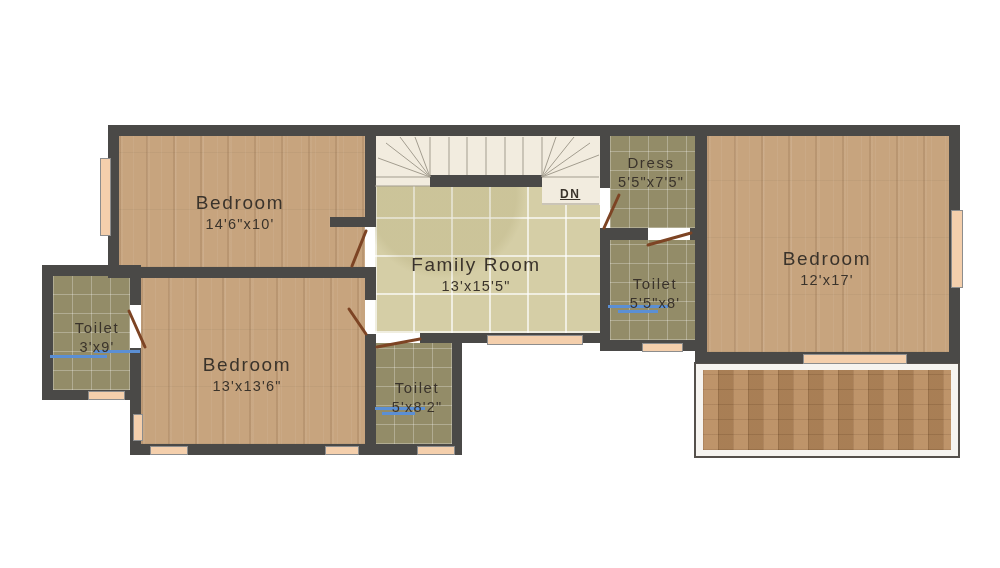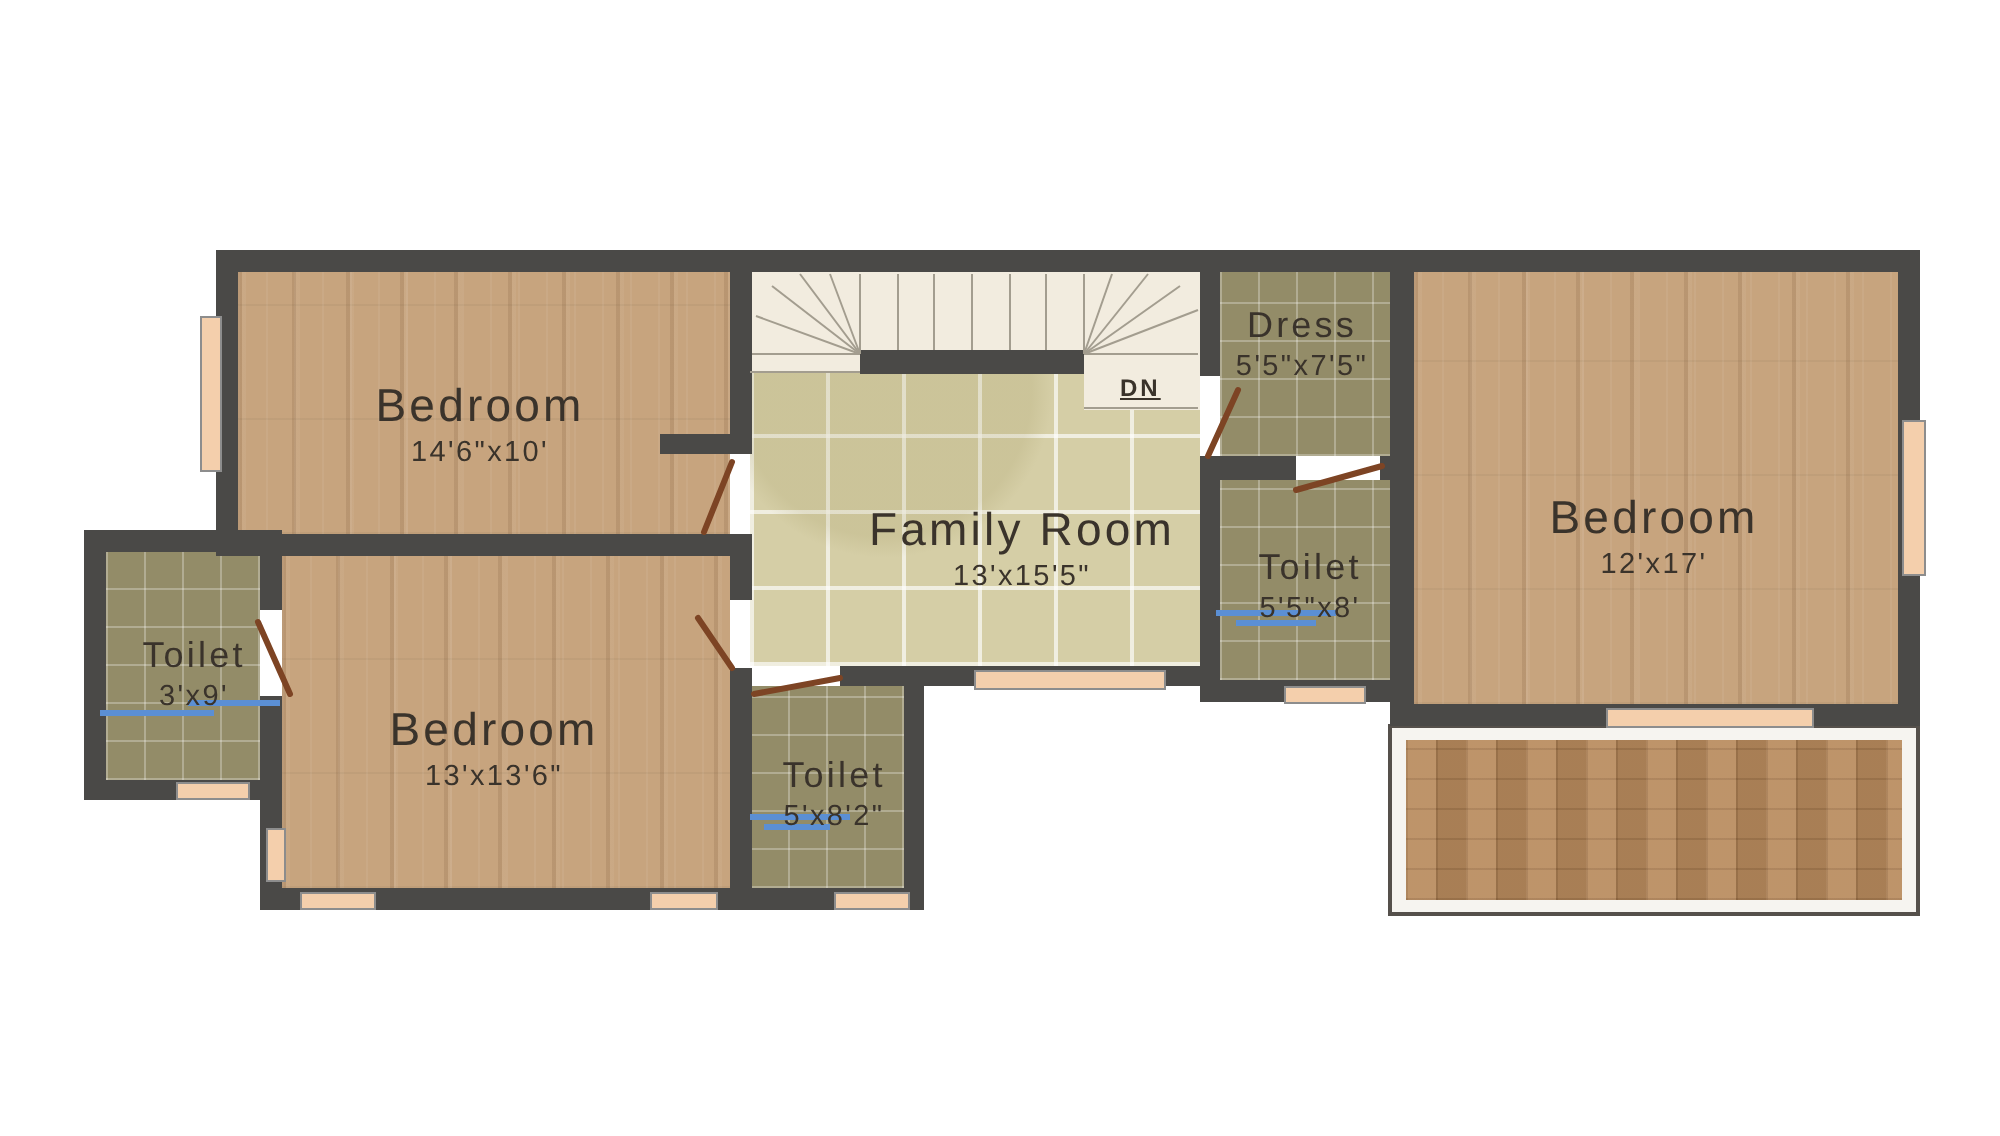--- a/index.html
+++ b/index.html
@@ -35,23 +35,23 @@
       repeating-linear-gradient(0deg, rgba(60,30,5,0.14) 0 1px, transparent 1px 15px),
       repeating-linear-gradient(90deg, rgba(60,30,5,0.14) 0 1px, transparent 1px 15px);
   }
   .stair{background:#f2ecdf;}
   .wall{background:#4a4947;}
   .window{background:#f4cfac;border:1px solid #8d8d8d;box-sizing:border-box;}
   .fixture{background:#5b8fd4;}
 
   
   .room-label{transform:translate(-50%,-50%);text-align:center;white-space:nowrap;line-height:1.25;}
-  .room-label .name{font-size:23px;letter-spacing:1.6px;}
+  .room-label .name{font-size:19px;letter-spacing:1.6px;}
   .room-label .dims{font-size:14.5px;letter-spacing:1.2px;}
-  .room-label.small .name{font-size:18px;}
+  .room-label.small .name{font-size:15px;}
   .dn{font-size:12px;font-weight:bold;letter-spacing:1.5px;}
 
   svg{position:absolute;left:0;top:0;pointer-events:none;}
 
   
   #terrace{box-sizing:border-box;border:2px solid #55504b;background:#f6f4f0;padding:6px 7px;}
   #terrace .inner{width:100%;height:100%;}
 </style>
 </head>
 <body>
@@ -151,21 +151,21 @@
       <line x1="377" y1="347" x2="420" y2="339"></line>
       <line x1="619" y1="195" x2="604" y2="228"></line>
       <line x1="648" y1="245" x2="691" y2="233"></line>
     </g>
   </svg>
 
   <div class="abs room-label" style="left:240px;top:212px;">
     <div class="name">Bedroom</div>
     <div class="dims">14'6"x10'</div>
   </div>
-  <div class="abs room-label" style="left:511px;top:274px;">
+  <div class="abs room-label" style="left:476px;top:274px;">
     <div class="name">Family Room</div>
     <div class="dims">13'x15'5"</div>
   </div>
   <div class="abs room-label small" style="left:651px;top:172px;">
     <div class="name">Dress</div>
     <div class="dims">5'5"x7'5"</div>
   </div>
   <div class="abs room-label small" style="left:655px;top:293px;">
     <div class="name">Toilet</div>
     <div class="dims">5'5"x8'</div>

